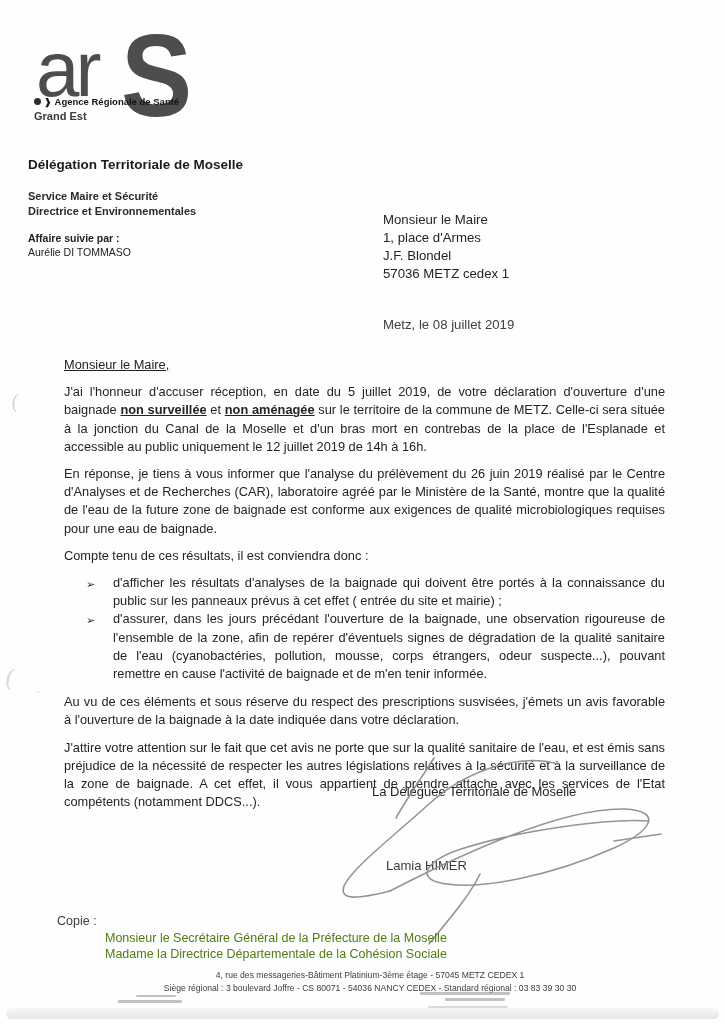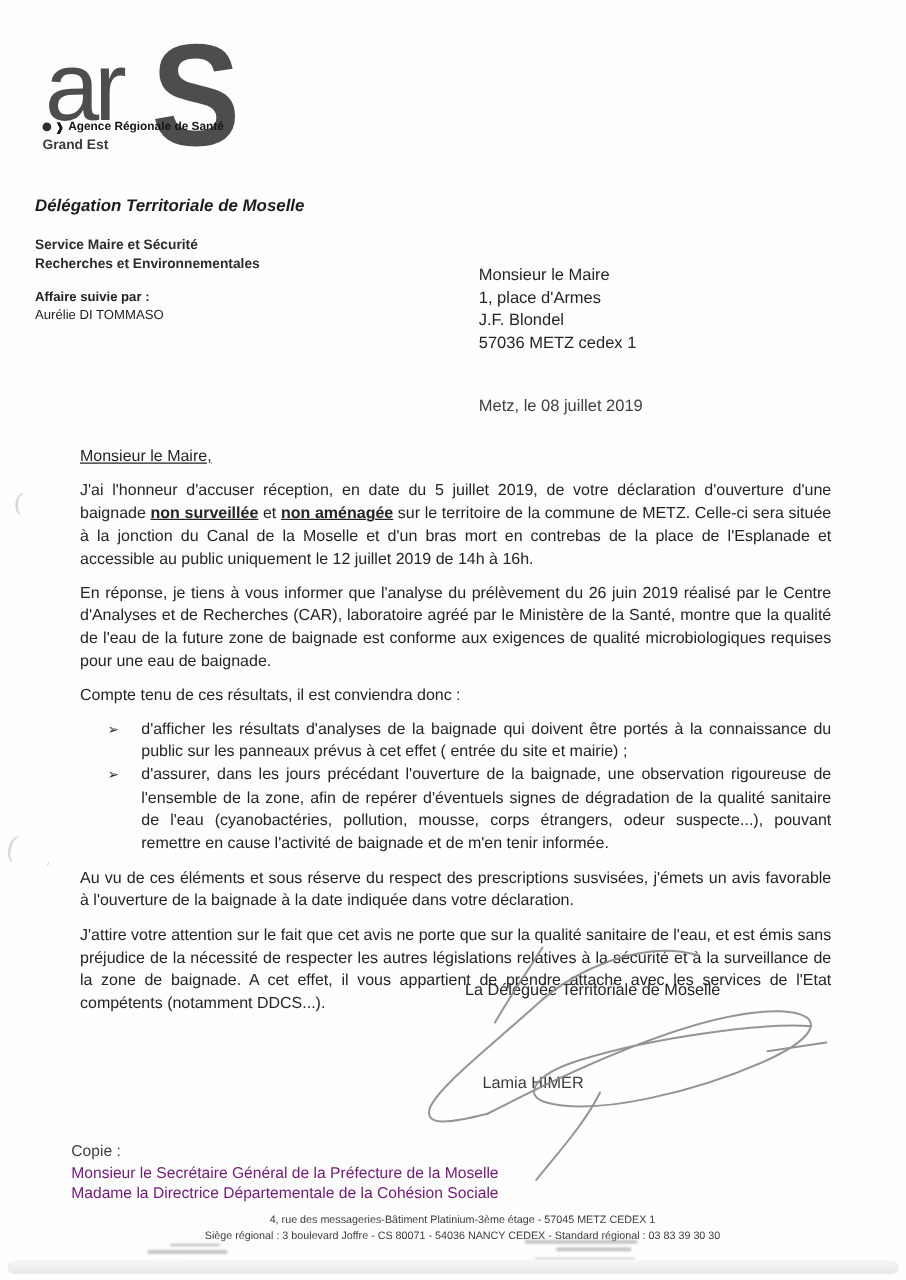--- a/index.html
+++ b/index.html
@@ -27,21 +27,21 @@
     position:absolute; left:0; top:62px; white-space:nowrap;
     font-size:9.5px; font-weight:bold; color:#141414;
     display:flex; align-items:center; gap:3px;
   }
   .logo-dot { display:inline-block; width:7px; height:7px; border-radius:50%; background:#2e2e2e; }
   .logo-chev { font-size:9px; color:#1a1a1a; font-weight:bold; }
   .logo-region { position:absolute; left:0; top:76px; font-size:11px; font-weight:bold; color:#3a3a3a; }
 
   
   .letterhead { position:absolute; left:28px; top:157px; width:260px; color:#222; }
-  .lh-delegation { font-size:13.5px; font-weight:bold; color:#1c1c1c;font-style:italic; }
+  .lh-delegation { font-size:13.5px; font-weight:bold; color:#1c1c1c; }
   .lh-service { margin-top:17px; font-size:11px; font-weight:bold; line-height:15px; color:#2b2b2b; }
   .lh-group { margin-top:13px; font-size:10.5px; line-height:13.5px; }
   .lh-label { font-weight:bold; }
   .lh-tel .lh-label { display:inline; }
 
   
   .recipient { position:absolute; left:383px; top:211px; font-size:13.2px; line-height:18px; color:#242424; }
   .dateline  { position:absolute; left:383px; top:317px; font-size:13.2px; color:#404040; }
 
   
@@ -56,21 +56,21 @@
   .bullets li { position:relative; margin:0; }
   .bullet-glyph { position:absolute; left:-27px; top:1px; font-size:11px; color:#2a2a2a; }
 
   
   .sig-title { position:absolute; left:372px; top:784px; font-size:13px; color:#242424; }
   .sig-name  { position:absolute; left:386px; top:858px; font-size:13px; color:#3a3a3a; }
   .sig-strokes { position:absolute; left:330px; top:750px; width:350px; height:205px; pointer-events:none; }
 
   
   .copy { position:absolute; left:57px; top:913px; font-size:12.5px; line-height:16.5px; color:#3f3f3f; }
-  .copy-lines { color:#701a75; }
+  .copy-lines { color:#4d7c0f;margin-left:48px; }
   .footer { position:absolute; left:0; top:969px; width:740px; text-align:center; font-size:8.6px; line-height:12.5px; color:#3c3c3c; }
 
   
   .margin-mark { position:absolute; color:#d6d6d6; font-size:20px; font-family:"DejaVu Serif", serif; }
   .mark-1 { left:11px; top:390px; transform:rotate(6deg); }
   .mark-2 { left:5px; top:664px; font-size:24px; color:#dadada; transform:rotate(14deg); }
   .mark-2b { left:37px; top:683px; font-size:10px; color:#cfcfcf; }
   .bleed { position:absolute; opacity:.6; filter:blur(.7px); }
   .bleed i { display:block; background:#9a9a9a; height:2px; margin-bottom:3px; border-radius:1px; }
   .bleed-left { left:118px; top:995px; width:72px; }
@@ -99,21 +99,21 @@
       <span class="logo-chev">❱</span>
       <span>Agence Régionale de Santé</span>
     </div>
     <div class="logo-region">Grand Est</div>
   </div>
 
   <div class="letterhead">
     <div class="lh-delegation">Délégation Territoriale de Moselle</div>
     <div class="lh-service">
       <div>Service Maire et Sécurité</div>
-      <div>Recherches et Environnementales</div>
+      <div>Directrice et Environnementales</div>
     </div>
     <div class="lh-group">
       <div class="lh-label">Affaire suivie par :</div>
       <div>Aurélie DI TOMMASO</div>
     </div>
   </div>
 
   <div class="recipient">
     <div>Monsieur le Maire</div>
     <div>1, place d'Armes</div>

